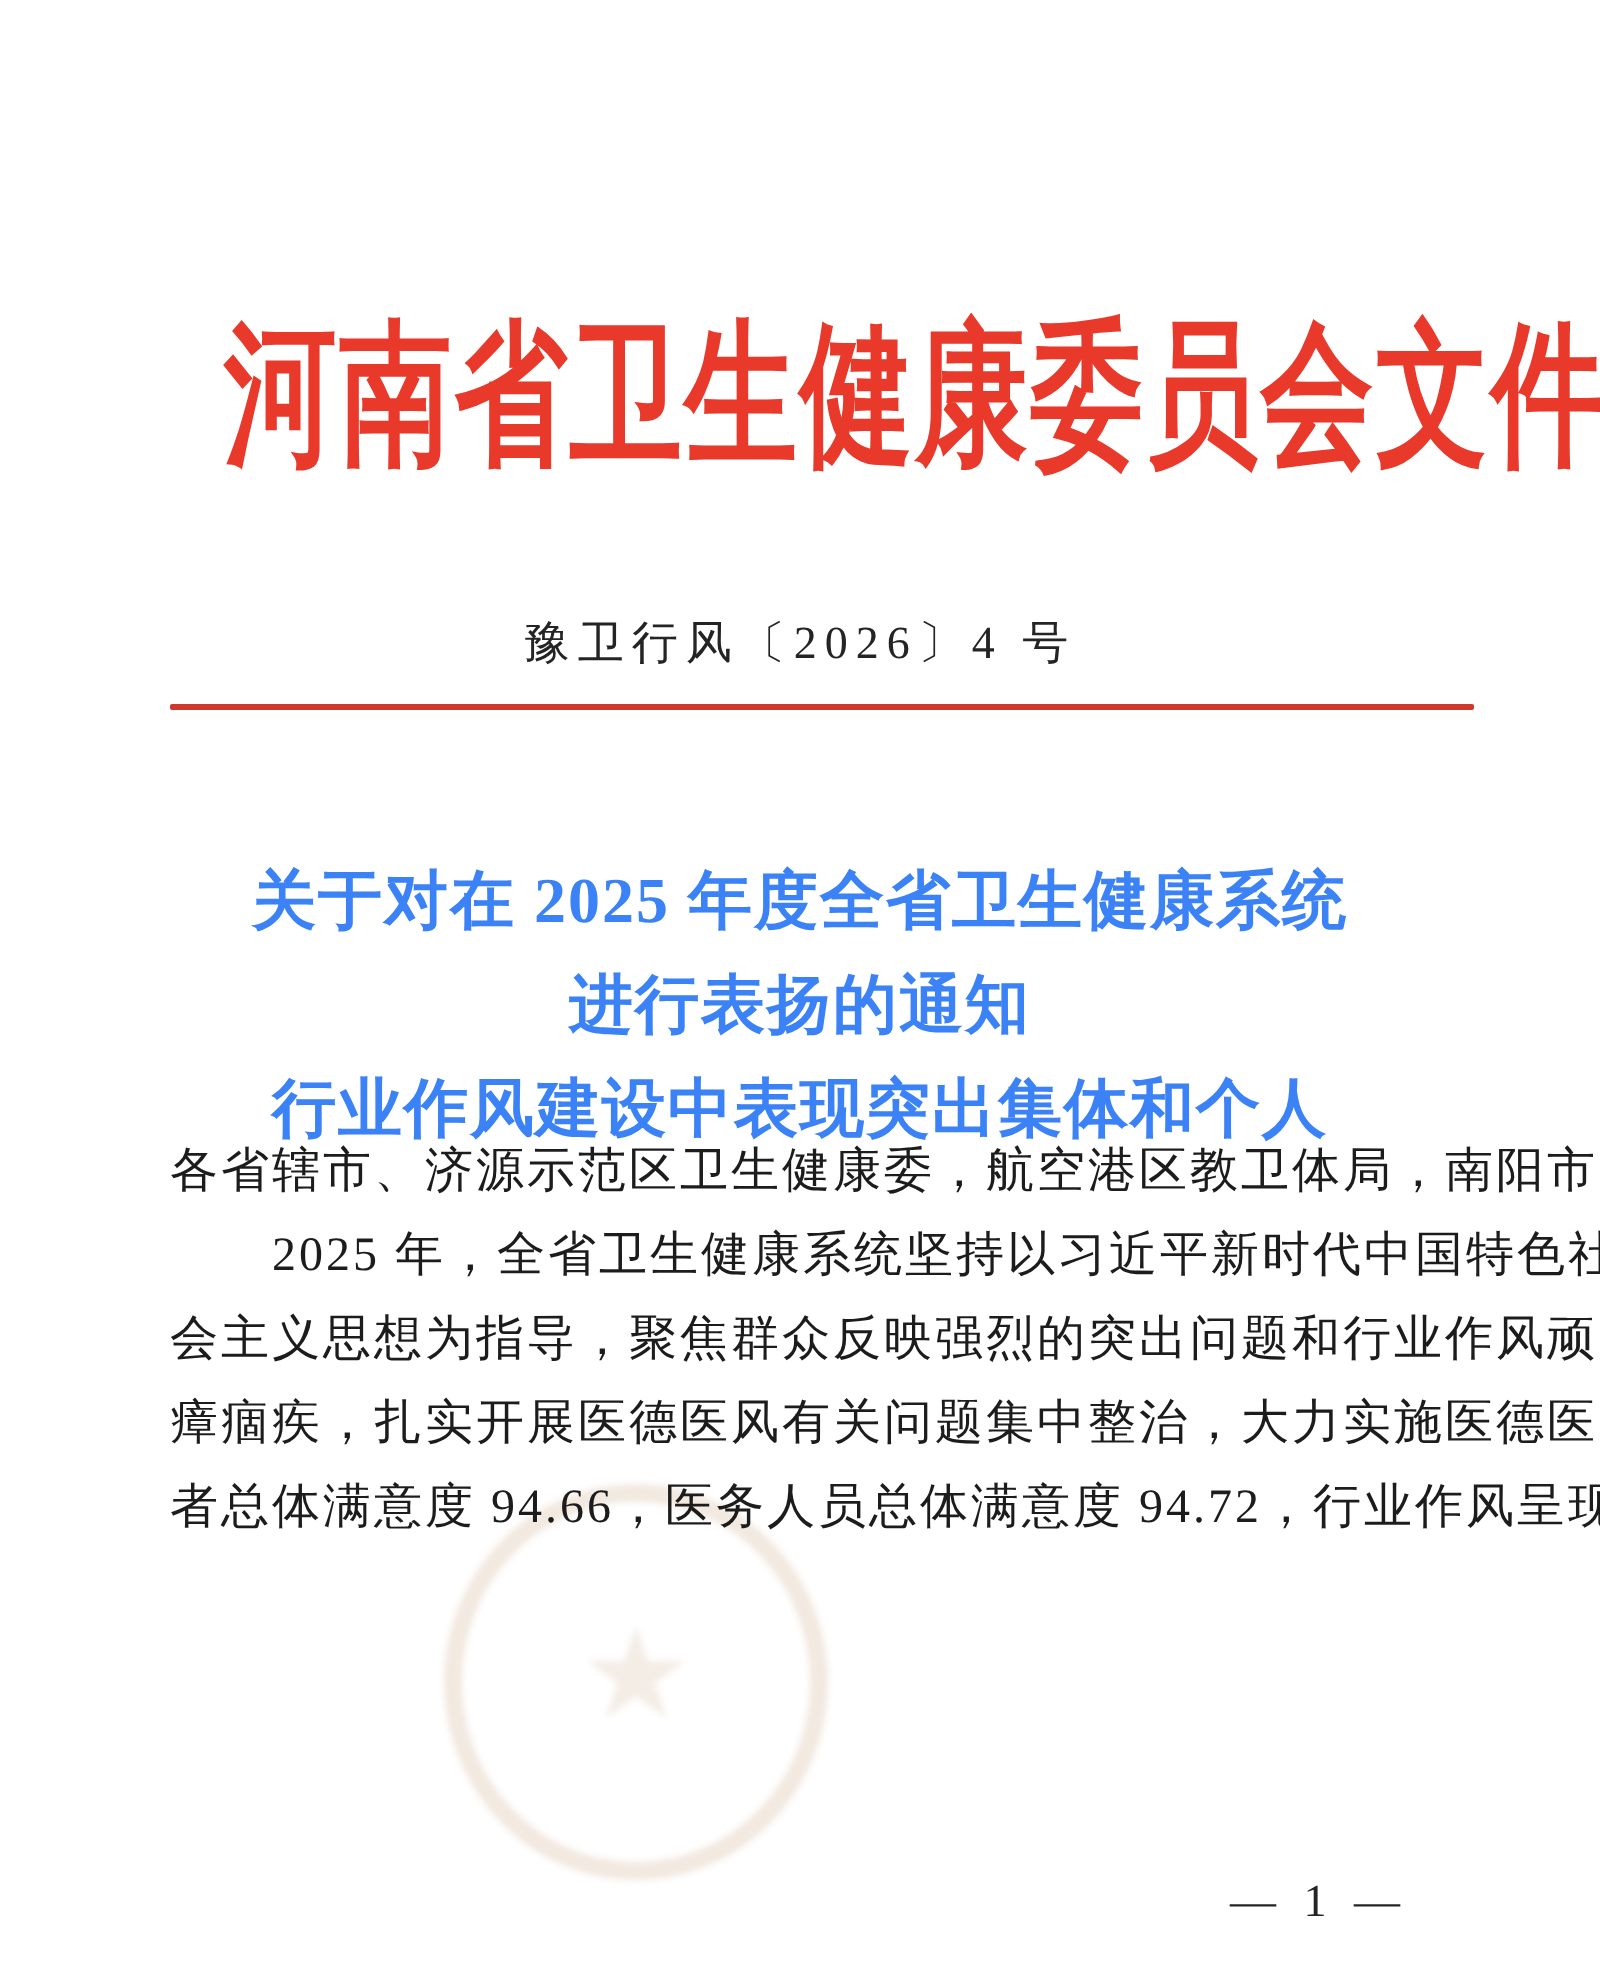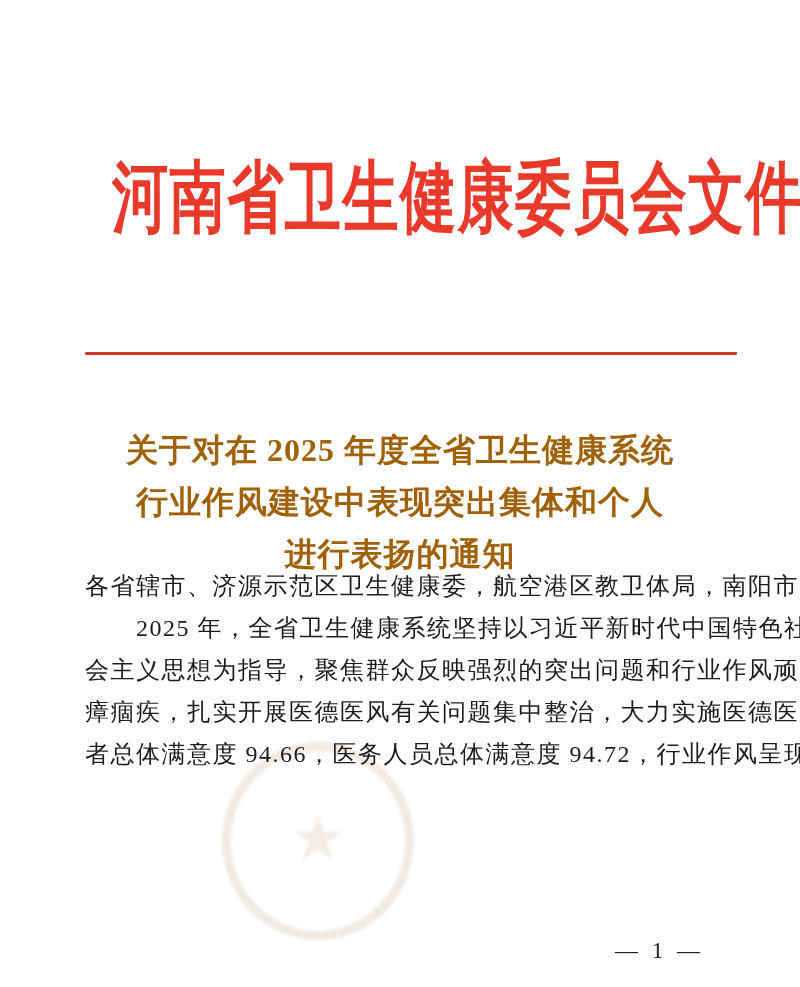--- a/index.html
+++ b/index.html
@@ -57,21 +57,21 @@
   
   .notice-title {
     position: absolute;
     top: 424px;
     left: 0;
     width: 100%;
     text-align: center;
     font-weight: bold;
     font-size: 32px;
     line-height: 52px;
-    color: #a16207;
+    color: #3b82f6;
     letter-spacing: 1px;
   }
 
   
   .body-text {
     position: absolute;
     top: 565px;
     left: 85px;
     width: 668px;
     font-size: 24px;
@@ -114,27 +114,28 @@
     color: #242424;
   }
 </style>
 </head>
 <body>
 
 <div class="page">
 
   <div class="org-title" style="color: rgb(232, 57, 43);">河南省卫生健康委员会文件</div>
 
+  <div class="doc-number">豫卫行风〔2026〕4 号</div>
 
   <div class="red-line" style="background: rgb(207, 56, 44);"></div>
 
   <div class="notice-title">
     <div>关于对在 2025 年度全省卫生健康系统</div>
+    <div>进行表扬的通知</div>
     <div>行业作风建设中表现突出集体和个人</div>
-    <div>进行表扬的通知</div>
   </div>
 
   <div class="seal-watermark">
     <span class="seal-star">★</span>
   </div>
 
   <div class="body-text">
     <div class="body-line">各省辖市、济源示范区卫生健康委，航空港区教卫体局，南阳市</div>
     <div class="body-line">　　2025 年，全省卫生健康系统坚持以习近平新时代中国特色社</div>
     <div class="body-line">会主义思想为指导，聚焦群众反映强烈的突出问题和行业作风顽</div>

